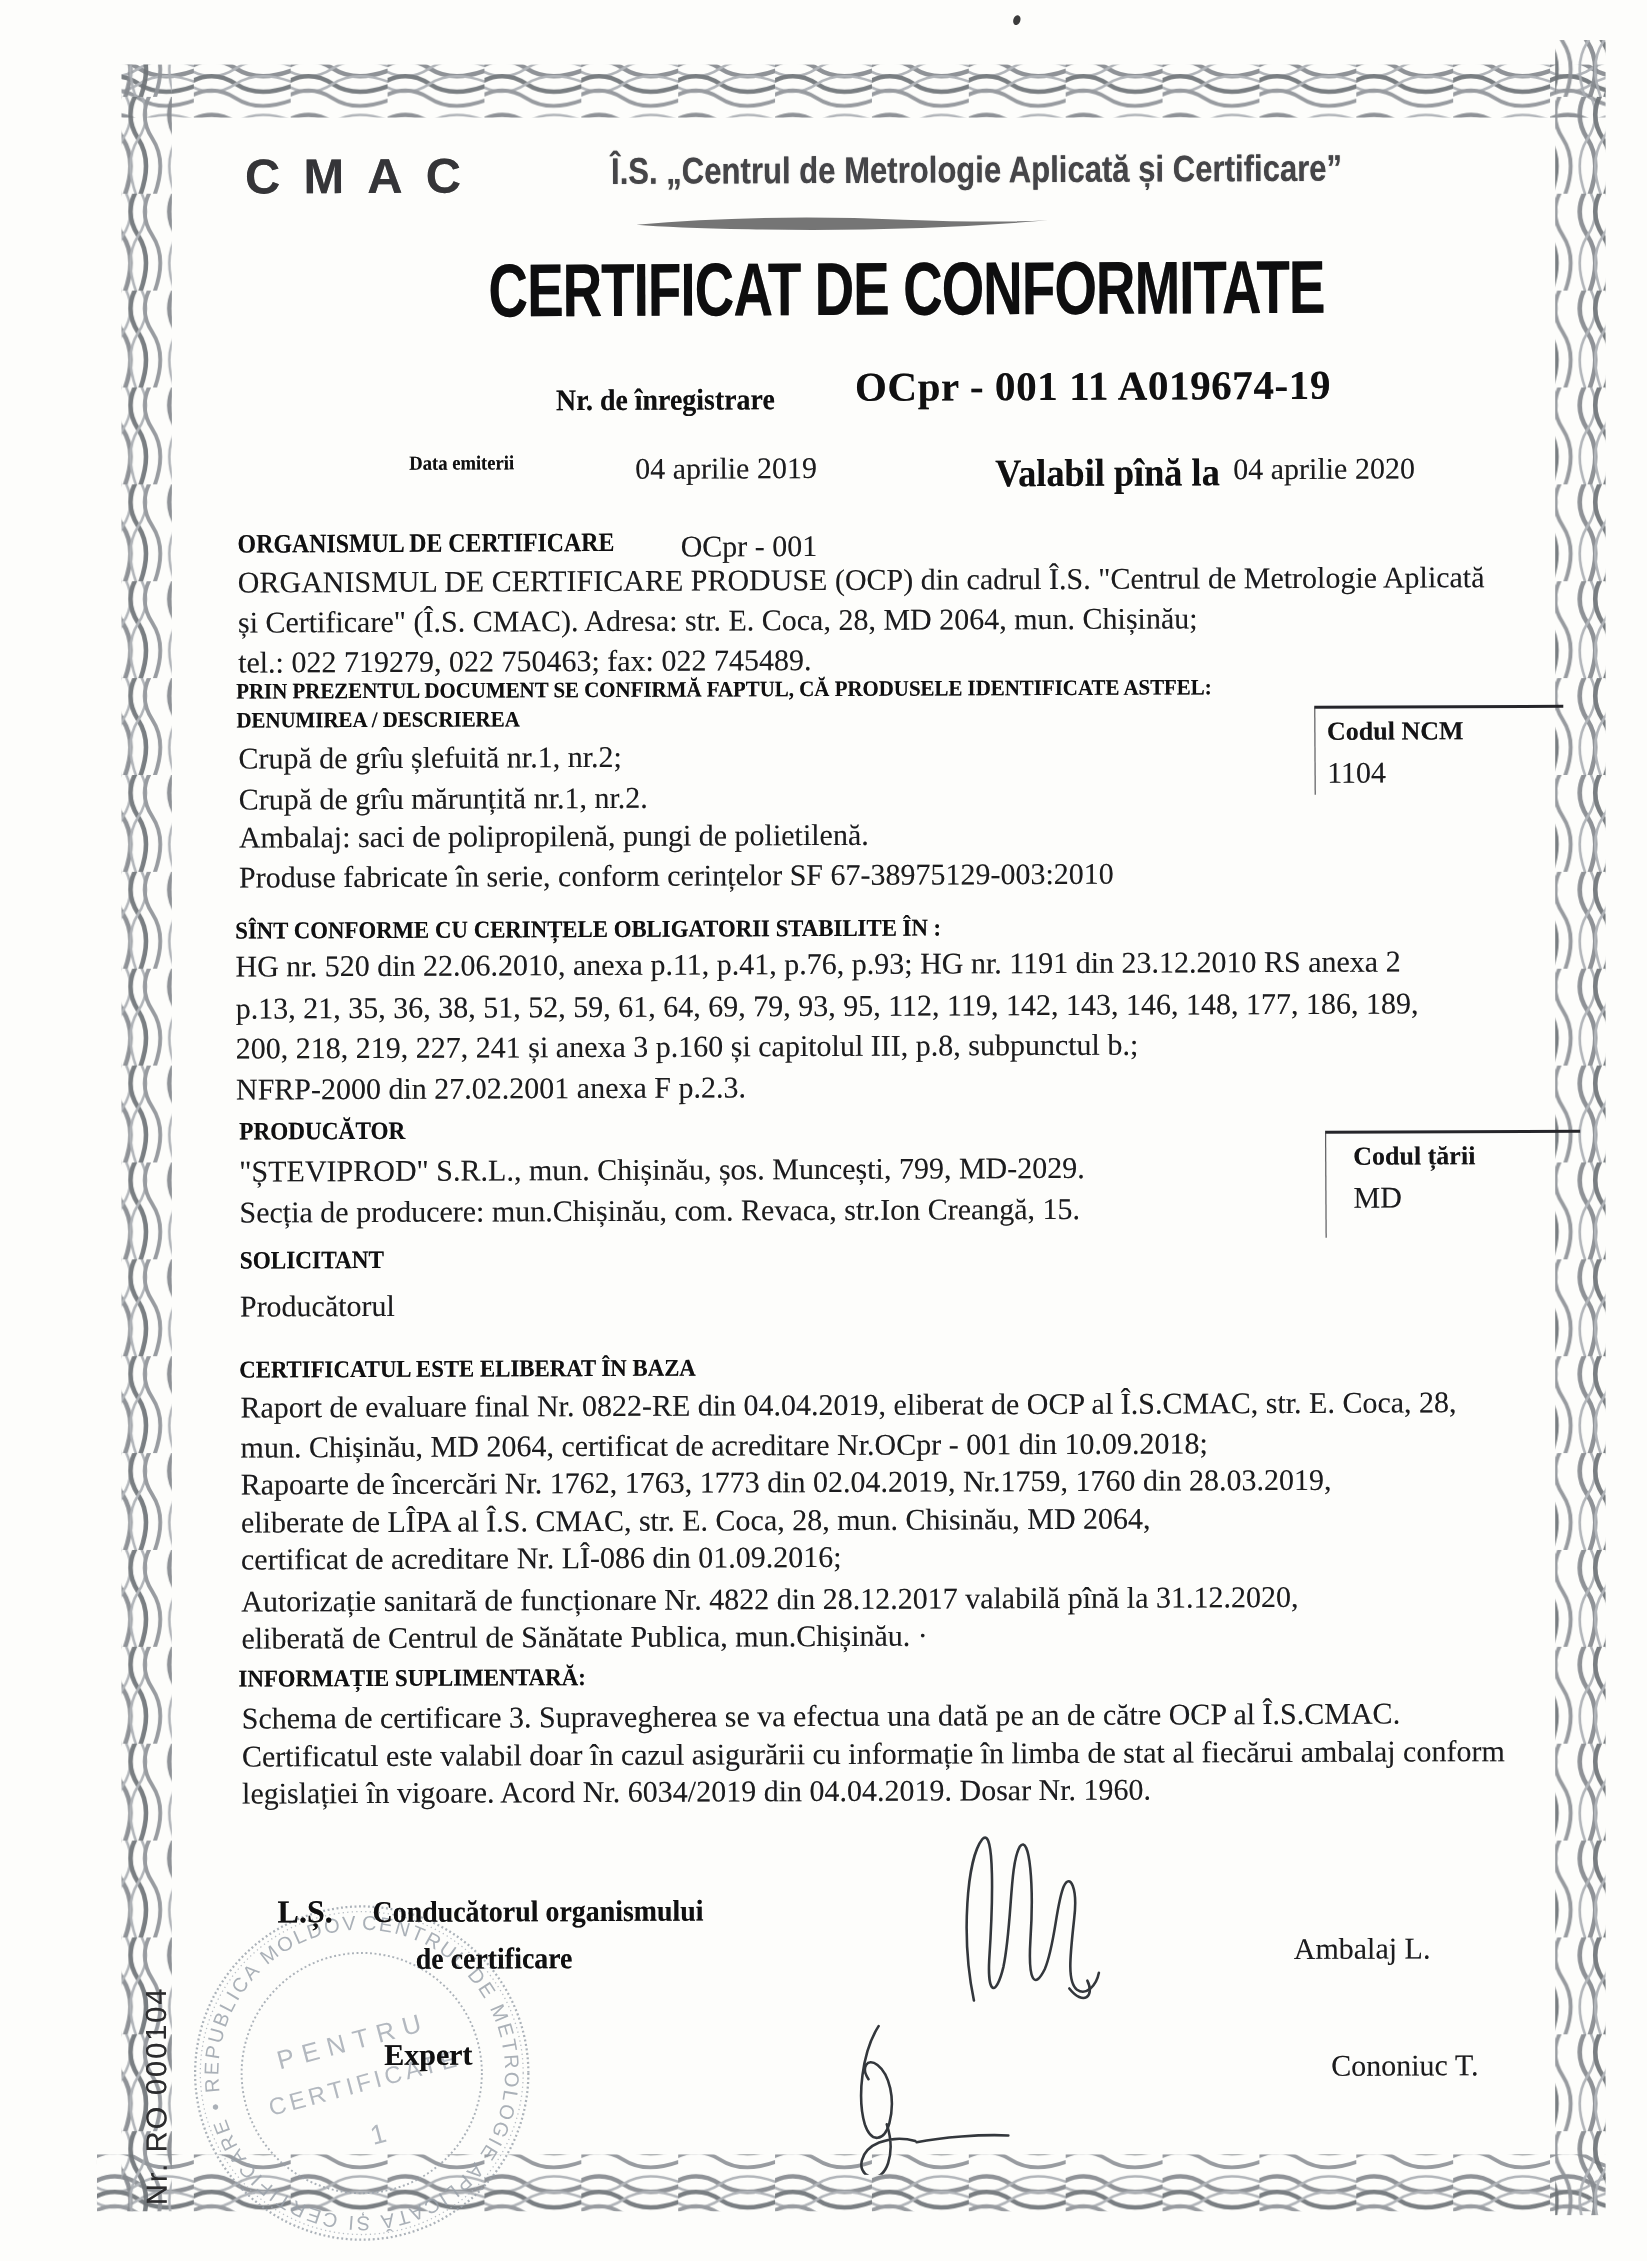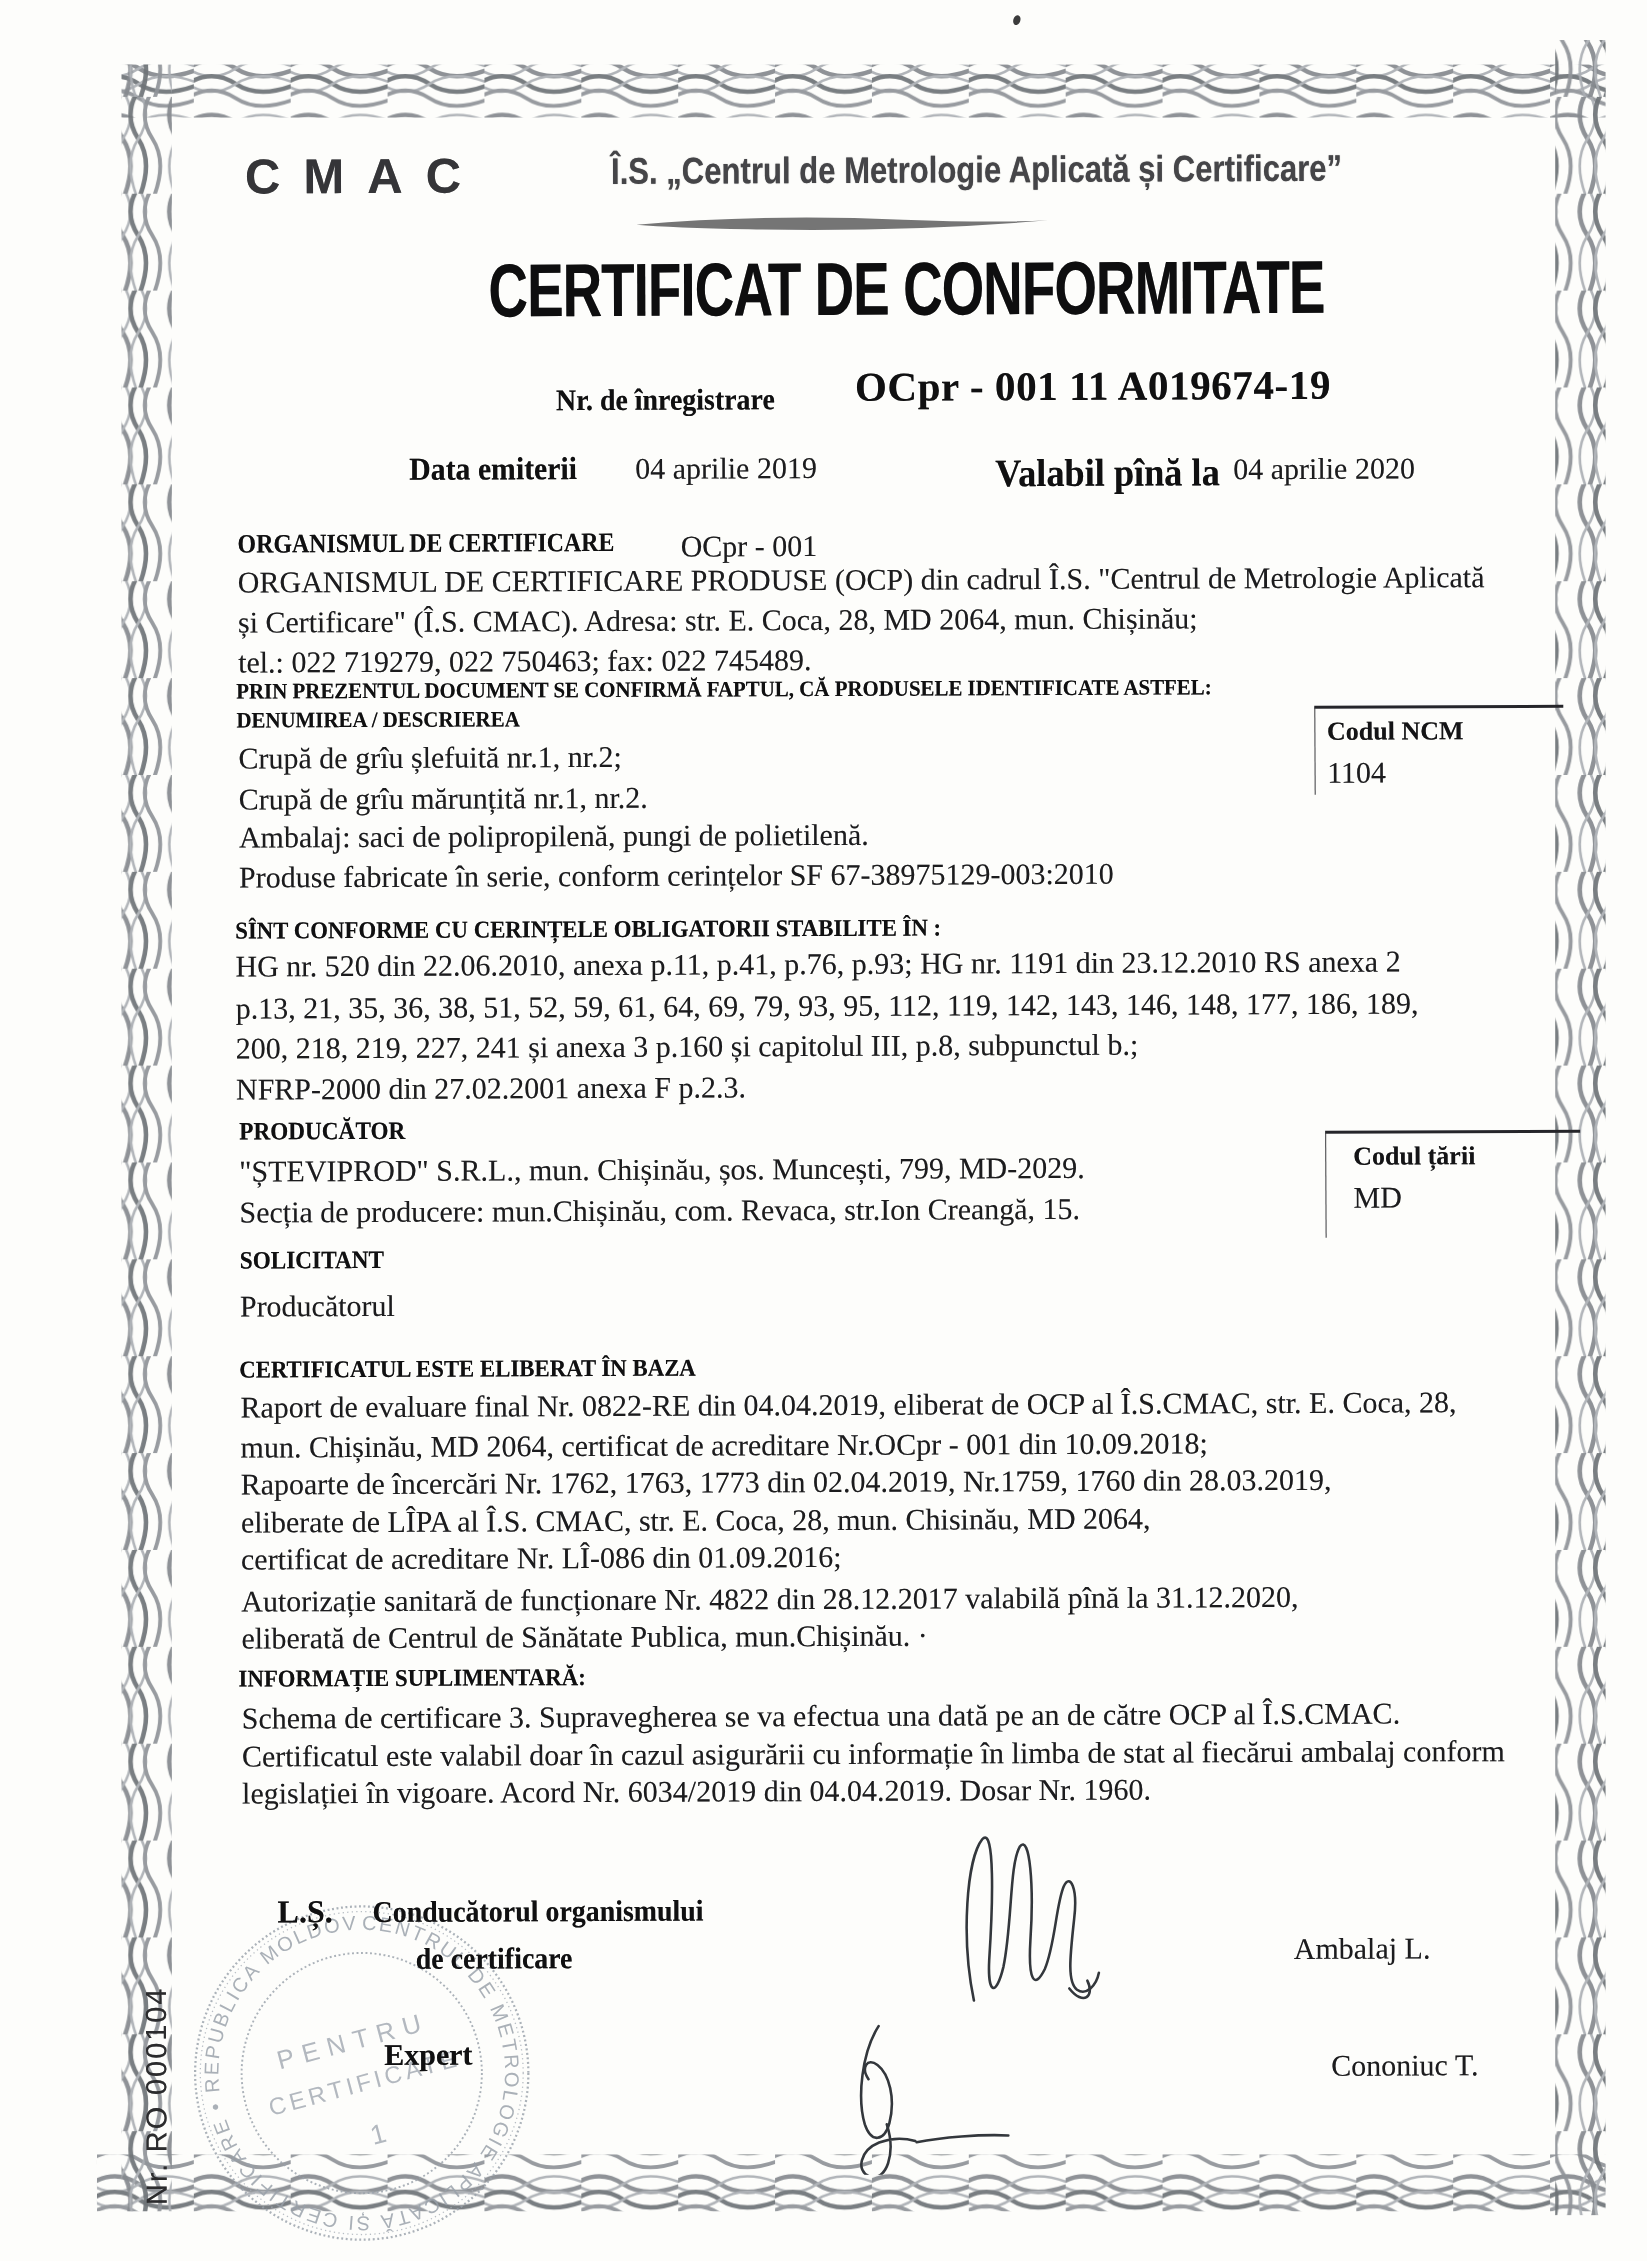--- a/index.html
+++ b/index.html
@@ -85,21 +85,21 @@
       <span class="cx" style="transform:scaleX(.73);letter-spacing:-1.3px;">CERTIFICAT DE CONFORMITATE</span>
     </div>
 
     <div class="abs hd" style="left:559px;top:384px;font-size:30px;">
       <span class="cx">Nr. de înregistrare</span>
     </div>
     <div class="abs hd" style="left:858px;top:367px;font-size:41px;letter-spacing:0.6px;">
       <span>OCpr - 001 11 A019674-19</span>
     </div>
 
-    <div class="abs hd" style="left:412px;top:451px;font-size:32px;">
+    <div class="abs hd" style="left:412px;top:451px;font-size:20px;">
       <span class="cx">Data emiterii</span>
     </div>
     <div class="abs ink" style="left:638px;top:453px;font-size:30px;">
       <span>04 aprilie 2019</span>
     </div>
     <div class="abs hd" style="left:998px;top:454px;font-size:39px;">
       <span class="cx">Valabil pînă la</span>
     </div>
     <div class="abs ink" style="left:1236px;top:456px;font-size:30px;">
       <span>04 aprilie 2020</span>

